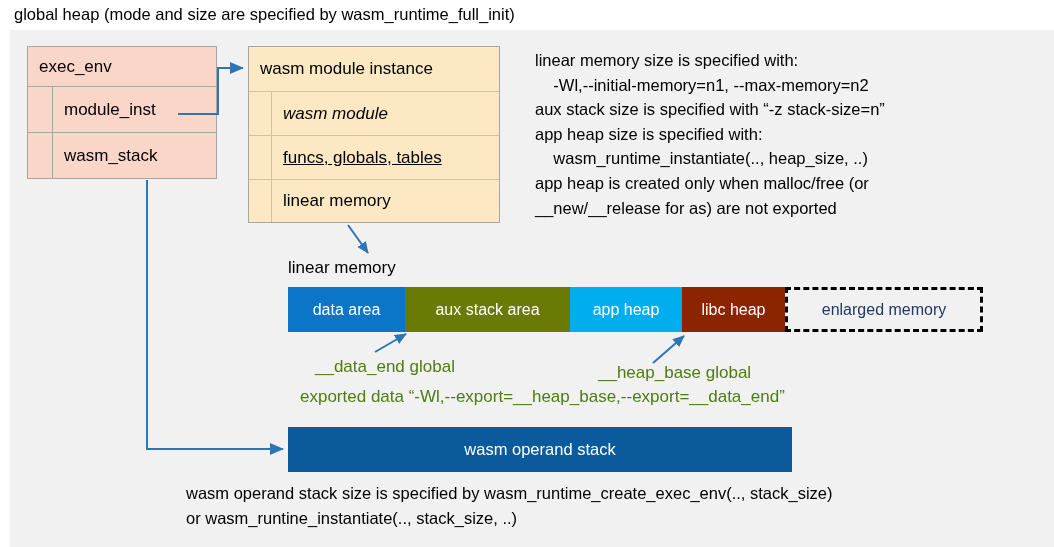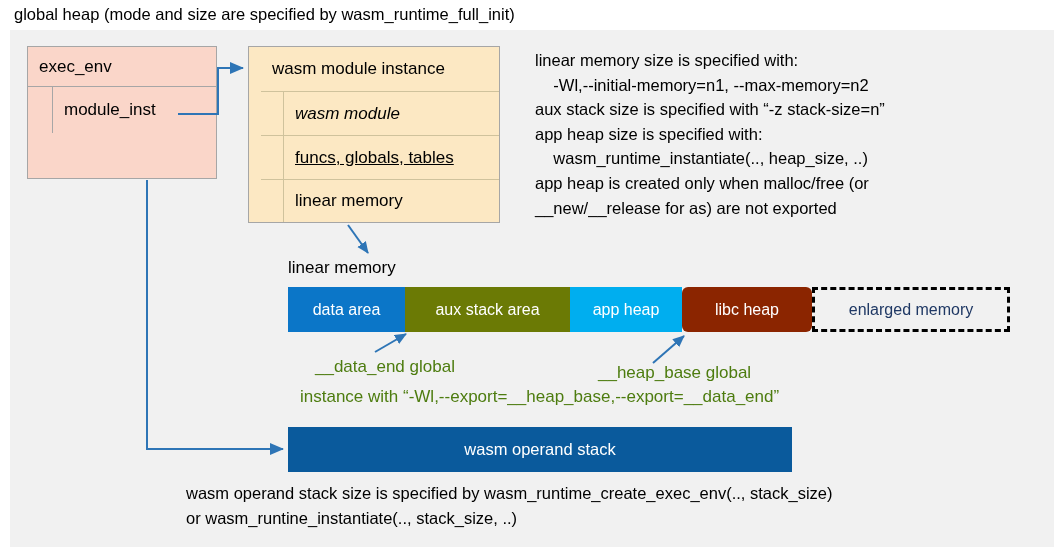--- a/index.html
+++ b/index.html
@@ -70,21 +70,21 @@
   }
   #exec-env-box .struct-row { border-bottom: 1px solid #a6a6a6; }
   #exec-env-box .struct-row:last-child { border-bottom: none; }
 
   
   #wmi-box {
     left: 248px; top: 46px;
     width: 252px; height: 177px;
     background: #fce8c3;
   }
-  #wmi-box .struct-row { border-bottom: 1px solid #cfc29c; margin-left: 12px; }
+  #wmi-box .struct-row { border-bottom: 1px solid #cfc29c; }
   #wmi-box .struct-row:last-child { border-bottom: none; }
   #wmi-box .gutter { border-right: 1px solid #cfc29c; }
 
   
   #notes {
     left: 535px; top: 48px;
     width: 510px;
     font-size: 16.5px;
     line-height: 24.6px;
     color: #000000;
@@ -167,20 +167,24 @@
 
   <div class="abs" id="panel"></div>
 
   <div class="abs struct-box" id="exec-env-box">
     <div class="struct-row" style="height:40px;">
       <div class="cell">exec_env</div>
     </div>
     <div class="struct-row" style="height:46px;">
       <div class="gutter" style="width:25px;"></div>
       <div class="cell">module_inst</div>
+    </div>
+    <div class="struct-row" style="height:45px;">
+      <div class="gutter" style="width:25px;"></div>
+      <div class="cell">wasm_stack</div>
     </div>
   </div>
 
   <div class="abs struct-box" id="wmi-box">
     <div class="struct-row" style="height:45px;">
       <div class="cell">wasm module instance</div>
     </div>
     <div class="struct-row" style="height:44px;font-style:italic;">
       <div class="gutter" style="width:23px;"></div>
       <div class="cell">wasm module</div>
@@ -208,31 +212,31 @@
   <div class="abs" id="mem-bar">
       <div class="mem-seg" style="width: 117px; background: rgb(11, 118, 200);">
         <span>data area</span>
       </div>
       <div class="mem-seg" style="width: 165px; background: rgb(107, 122, 5);">
         <span>aux stack area</span>
       </div>
       <div class="mem-seg" style="width: 112px; background: rgb(0, 174, 239);">
         <span>app heap</span>
       </div>
-      <div class="mem-seg" style="width: 130px; background: rgb(139, 37, 0); border-radius: 6px;">
+      <div class="mem-seg" style="width: 103px; background: rgb(139, 37, 0);">
         <span>libc heap</span>
       </div>
       <div class="mem-seg dashed" style="width: 198px;">
         <span>enlarged memory</span>
       </div>
     </div>
 
   <div class="abs annot" id="data-end-label">__data_end global</div>
   <div class="abs annot" id="heap-base-label">__heap_base global</div>
-  <div class="abs annot" id="exported-label">instance with “-Wl,--export=__heap_base,--export=__data_end”</div>
+  <div class="abs annot" id="exported-label">exported data “-Wl,--export=__heap_base,--export=__data_end”</div>
 
   <div class="abs" id="operand-stack">
     <span>wasm operand stack</span>
   </div>
 
   <div class="abs" id="bottom-notes">wasm operand stack size is specified by wasm_runtime_create_exec_env(.., stack_size)
 or wasm_runtine_instantiate(.., stack_size, ..)</div>
 
   <svg class="abs" id="connectors" viewBox="0 0 1054 547">
     <defs>

